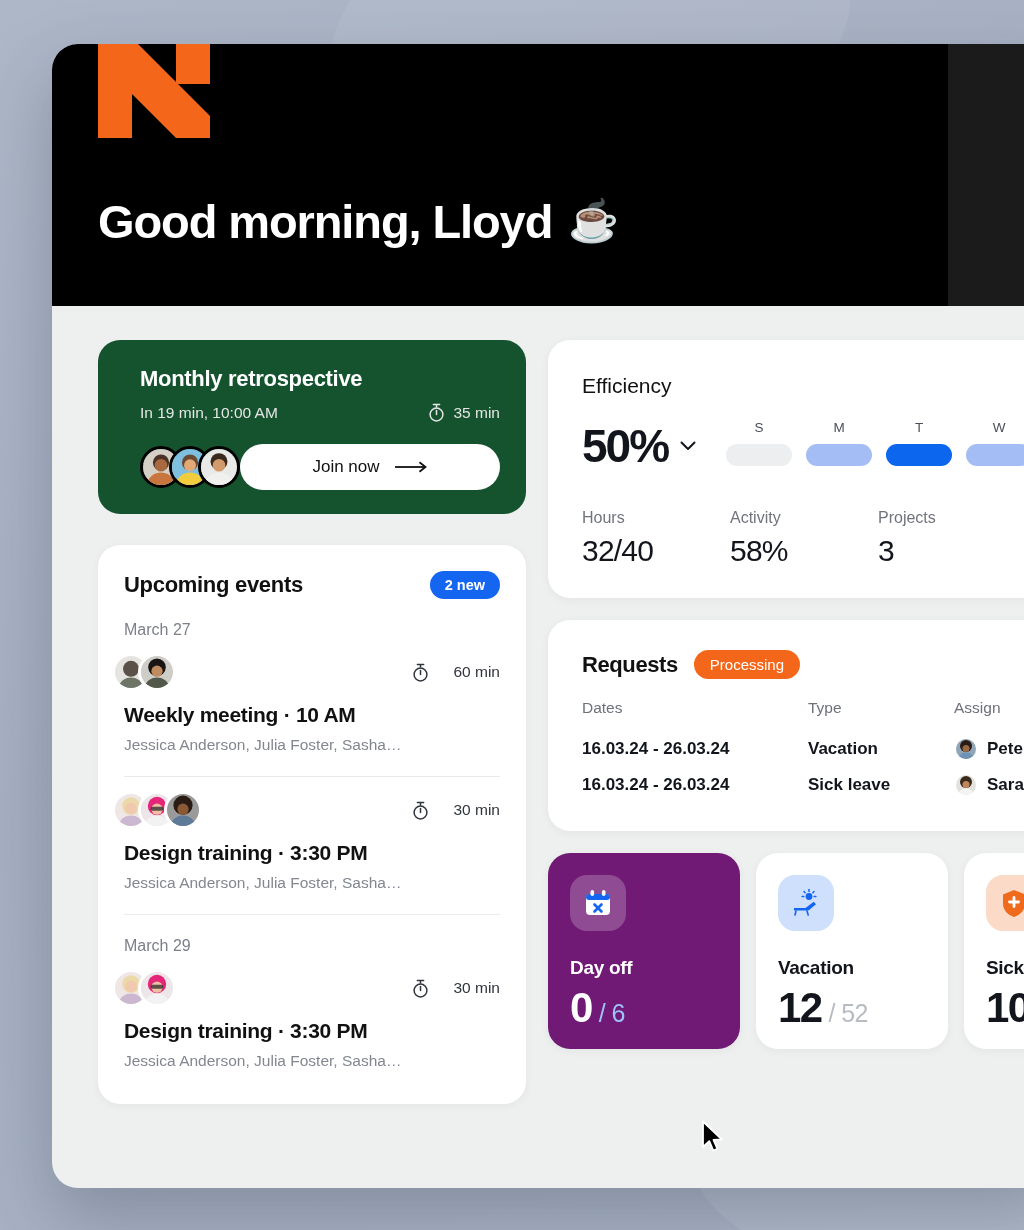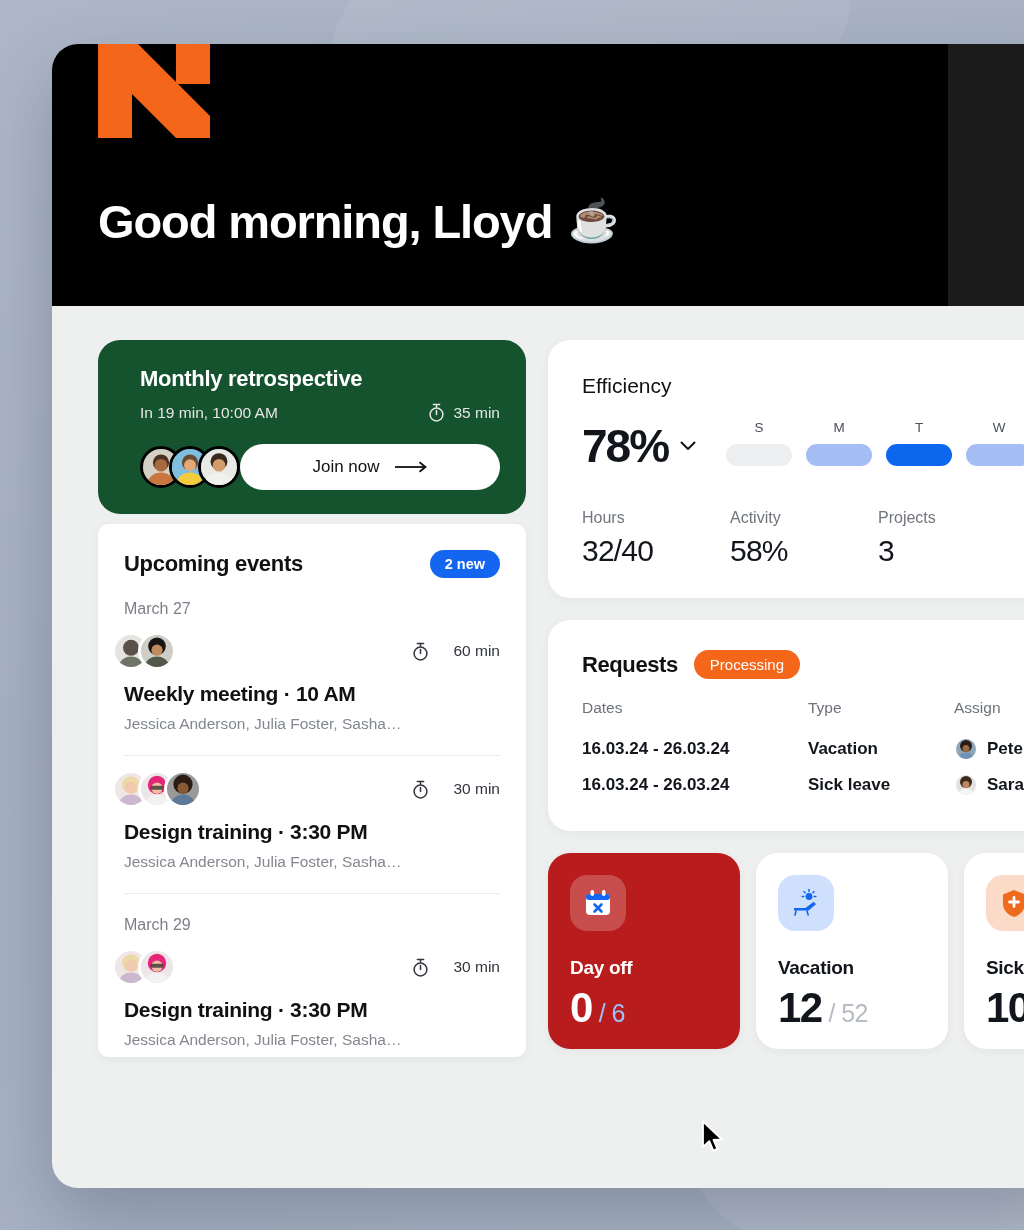--- a/index.html
+++ b/index.html
@@ -62,21 +62,21 @@
   
   .avatars { display: flex; }
   .av { width: 42px; height: 42px; border-radius: 50%; border: 3px solid #fff;
     background-size: cover; background-position: center top; margin-left: -13px; flex: none; overflow: hidden; }
   .av:first-child { margin-left: 0; }
   .av.dark-ring { border-color: #000; }
   .av.sm { width: 38px; height: 38px; border-width: 3px; margin-left: -12px; }
   .av.tiny { width: 24px; height: 24px; border-width: 2px; margin-left: 0; }
 
   
-  .events { margin-top: 10px; padding: 26px 26px 8px 26px; border-radius: 11px; }
+  .events { margin-top: 31px; padding: 26px 26px 34px 26px; }
   .ev-head { display: flex; align-items: center; justify-content: space-between; }
   .ev-title { font-size: 22px; font-weight: 600; color: #111; letter-spacing: -.3px; }
   .badge-new { background: #1466f0; color: #fff; font-size: 14.5px; font-weight: 600;
     padding: 6px 15px; border-radius: 14px; }
   .day-label { font-size: 16px; color: #7b7f88; margin-top: 22px; }
   .ev-row-top { display: flex; align-items: center; justify-content: space-between; margin-top: 14px; }
   .dur-lt { display: flex; align-items: center; gap: 24px; font-size: 15.5px; color: #30343c; }
   .ev-name { font-size: 21px; font-weight: 600; color: #111; margin-top: 12px; letter-spacing: -.3px; }
   .ev-people { font-size: 15.5px; color: #83878f; margin-top: 9px; }
   .divider { height: 1px; background: #e9eaec; margin: 22px 0 0 0; }
@@ -109,21 +109,21 @@
   .req-td { font-size: 17px; font-weight: 600; color: #12161c; padding: 6px 0; }
   .c-dates { width: 226px; flex: none; }
   .c-type { width: 146px; flex: none; }
   .c-assign { flex: 1; display: flex; align-items: center; gap: 9px; white-space: nowrap; }
 
   
   .tiles { display: flex; gap: 16px; margin-top: 22px; }
   .tile { width: 192px; height: 196px; border-radius: 22px; padding: 22px 22px 20px 22px;
     background: #fff; flex: none; box-shadow: 0 2px 10px rgba(30,40,60,.05);
     display: flex; flex-direction: column; cursor: pointer; }
-  .tile.active { background: #b91c1c; }
+  .tile.active { background: #701a75; }
   .tile-icon { width: 56px; height: 56px; border-radius: 17px; display: flex;
     align-items: center; justify-content: center; }
   .tile-name { font-size: 19px; font-weight: 700; color: #12161c; margin-top: auto; letter-spacing: -.3px; }
   .tile.active .tile-name { color: #fff; }
   .tile-nums { display: flex; align-items: baseline; gap: 7px; margin-top: 8px; }
   .tile-cur { font-size: 42px; font-weight: 700; color: #12161c; letter-spacing: -1.6px; line-height: 1; }
   .tile-tot { font-size: 25px; font-weight: 500; color: #b7bbc2; letter-spacing: -.6px; }
   .tile.active .tile-cur { color: #fff; }
   .tile.active .tile-tot { color: #9dc2fb; }
 
@@ -340,21 +340,21 @@
           </div>
         </div>
       </div>
 
       <div class="col-right">
 
         <div class="card eff">
           <div class="eff-title">Efficiency</div>
           <div class="eff-mid">
             <div class="pct-wrap">
-              <div class="pct">78%</div>
+              <div class="pct">50%</div>
               <svg class="chev" viewBox="0 0 16 10">
                 <polyline points="1.5,1.5 8,8 14.5,1.5" fill="none" stroke="#12161c" stroke-width="2" stroke-linecap="round" stroke-linejoin="round"></polyline>
               </svg>
             </div>
             <div class="daybars">
               <div class="daycol">
                 <div class="dayname">S</div>
                 <div class="daybar" style="background:#eceef0"></div>
               </div>
               <div class="daycol">

